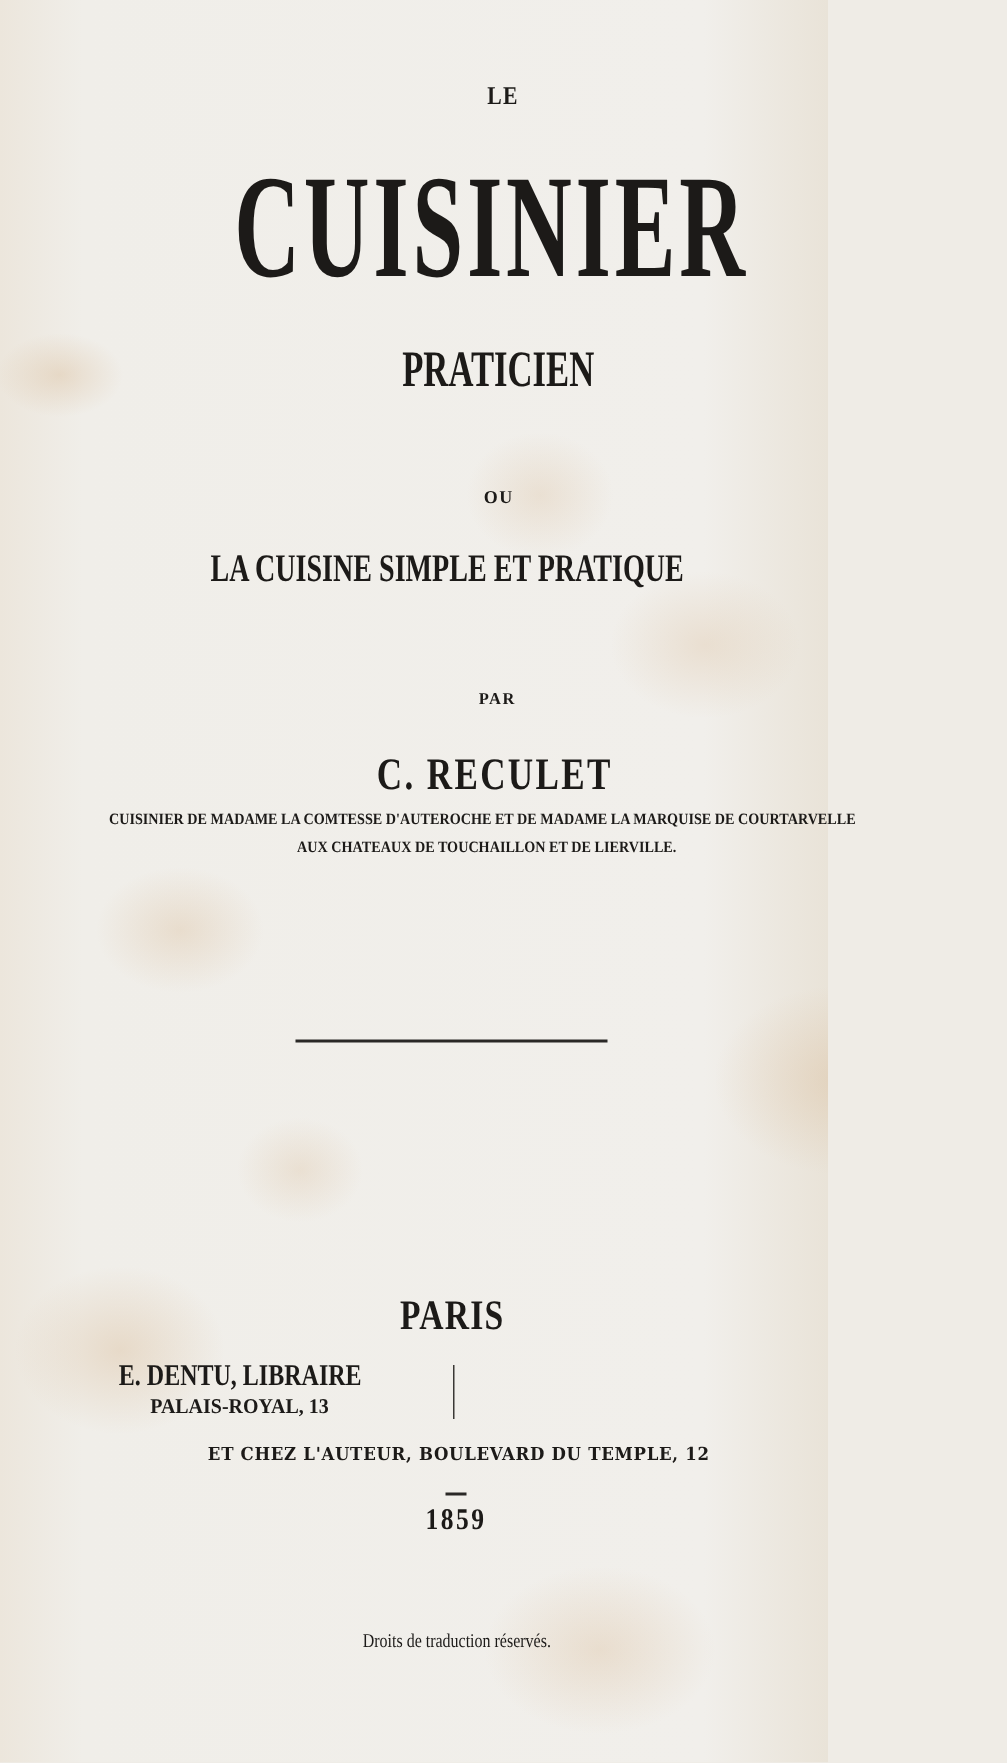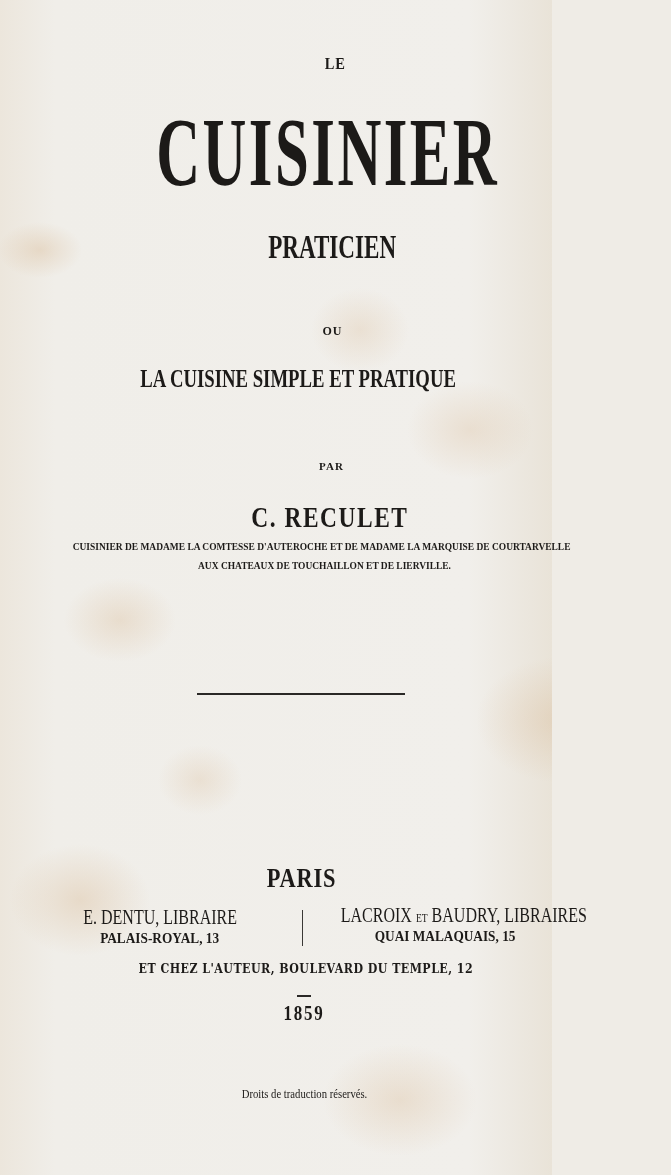--- a/index.html
+++ b/index.html
@@ -59,21 +59,21 @@
     }
 
     .city { top: 862px; font-size: 28px; font-weight: bold; left: -34px; letter-spacing: 1px; }
     .city .condensed { transform: scaleX(0.8); }
 
     .pub-left, .pub-right {
       position: absolute; text-align: center; white-space: nowrap;
     }
     .pub-left { top: 906px; left: 55px; width: 210px; }
     .pub-right { top: 904px; left: 310px; width: 270px; }
-    .pub-name { font-size: 20px; font-weight: normal; }
+    .pub-name { font-size: 20px; font-weight: bold; }
     .pub-name .condensed { transform: scaleX(0.8); }
     .pub-addr { font-size: 14px; font-weight: bold; margin-top: 2px; }
     .pub-addr .condensed { transform: scaleX(0.95); }
     .small-caps { font-size: 12px; }
 
     .divider {
       position: absolute; top: 910px; left: 302px; width: 1px; height: 36px;
       background: #3a3835;
     }
 
@@ -139,32 +139,20 @@
     <div class="pub-name">
       <span class="condensed">E. DENTU, LIBRAIRE</span>
     </div>
     <div class="pub-addr">
       <span class="condensed">PALAIS-ROYAL, 13</span>
     </div>
   </div>
 
   <div class="divider"></div>
 
-  <div class="pub-right">
-    <div class="pub-name">
-      <span class="condensed">
-        <span>LACROIX</span>
-        <span class="small-caps">ET</span>
-        <span>BAUDRY, LIBRAIRES</span>
-      </span>
-    </div>
-    <div class="pub-addr">
-      <span class="condensed">QUAI MALAQUAIS, 15</span>
-    </div>
-  </div>
 
   <div class="line chez">
     <span class="condensed">ET CHEZ L'AUTEUR, BOULEVARD DU TEMPLE, 12</span>
   </div>
 
   <div class="dash"></div>
 
   <div class="line year">
     <span class="condensed">1859</span>
   </div>

